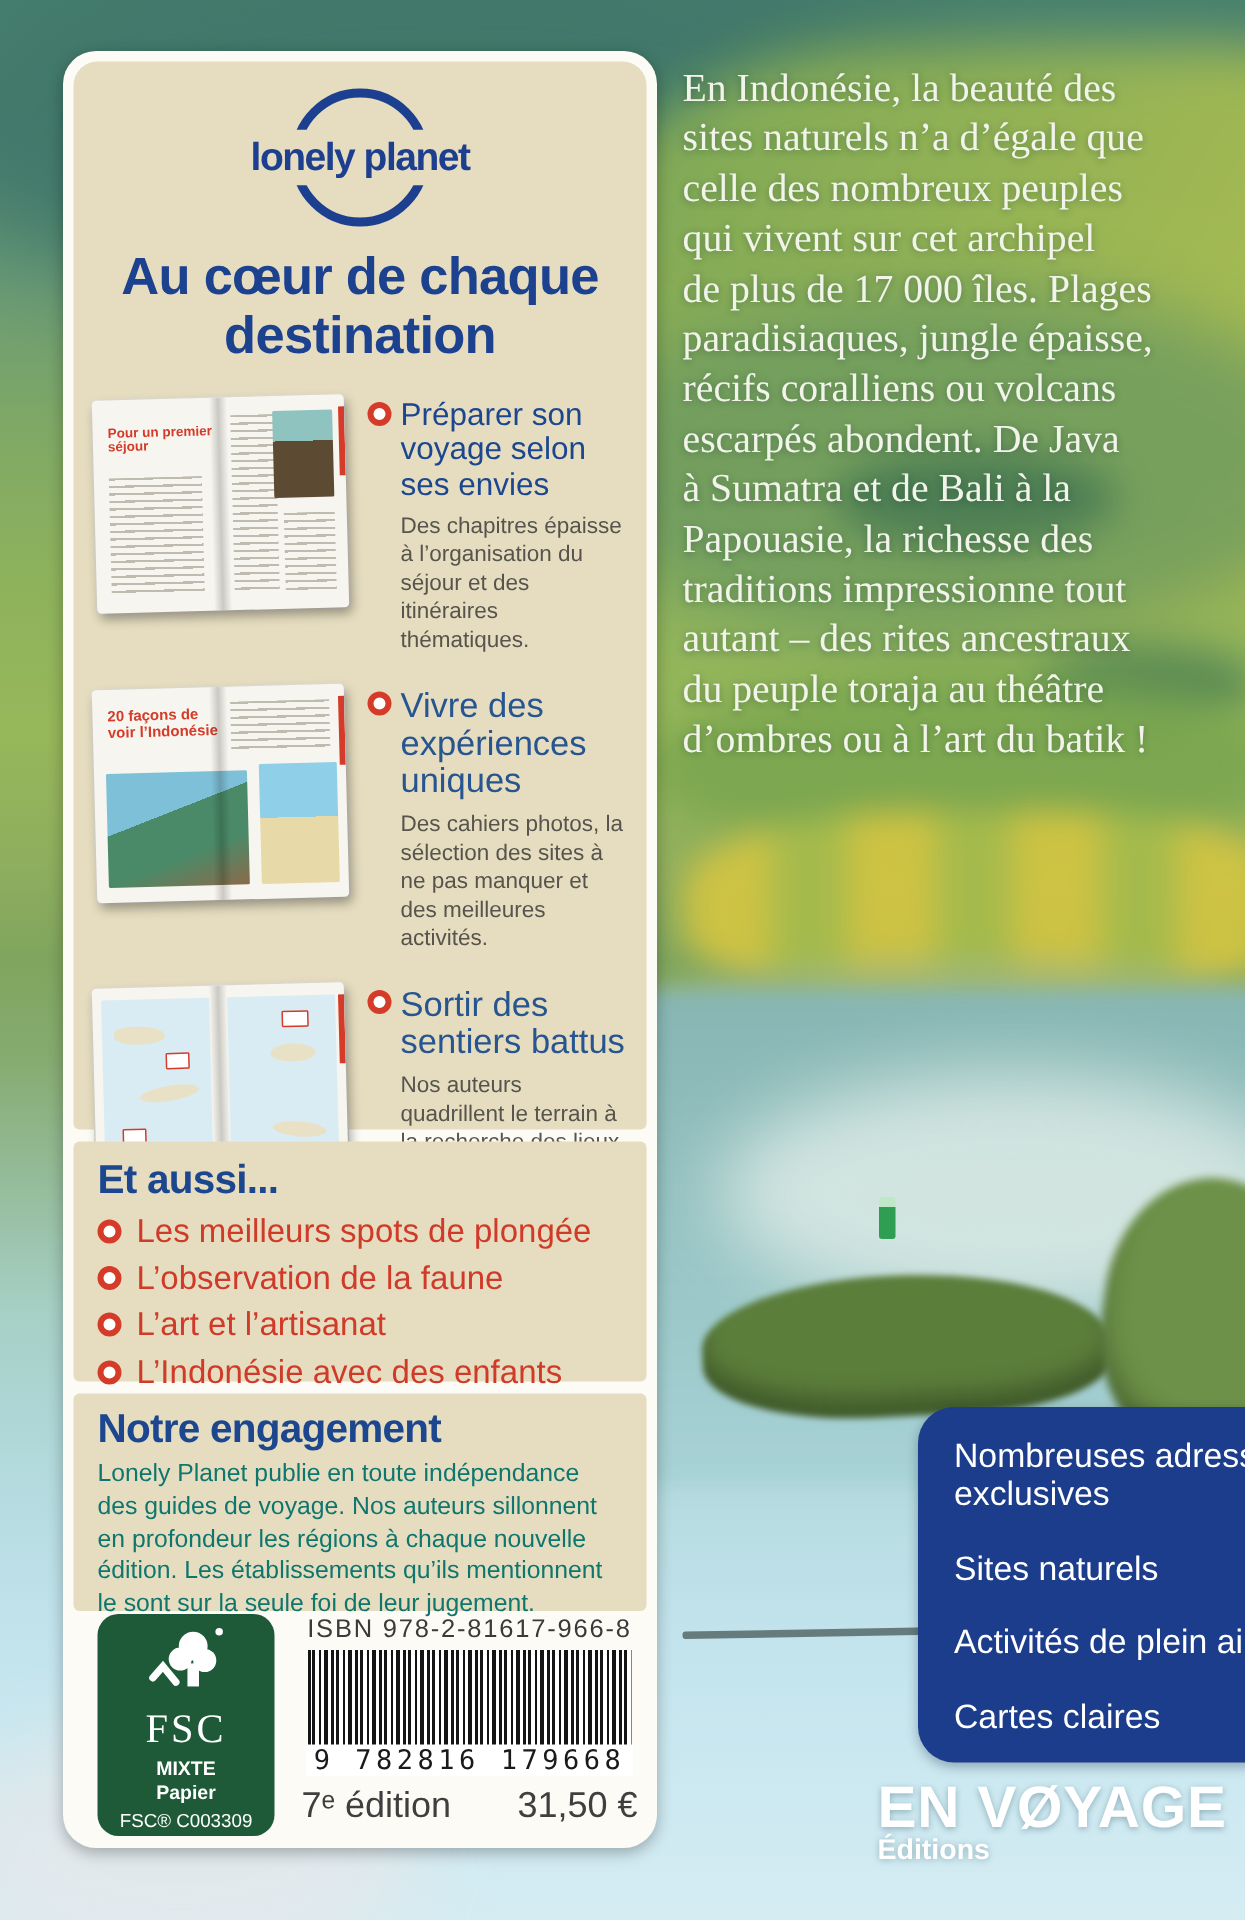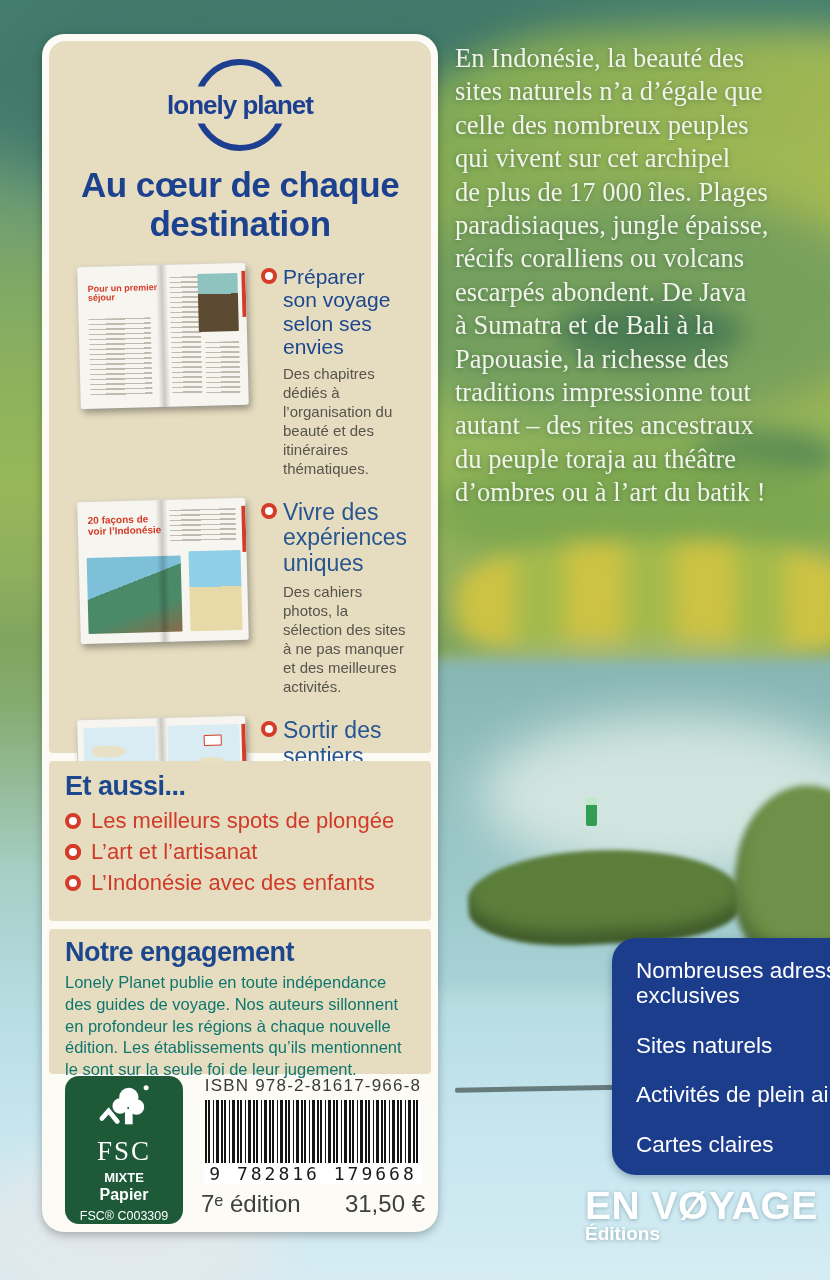--- a/index.html
+++ b/index.html
@@ -26,21 +26,21 @@
   .island-ridge{position:absolute;left:735px;top:786px;width:150px;height:185px;background:#6d9148;border-radius:45% 55% 35% 45%;filter:blur(3px);transform:rotate(8deg);box-shadow:inset 0 -16px 16px rgba(30,50,25,.4);}
   .island-tower{position:absolute;left:586px;top:798px;width:11px;height:28px;background:linear-gradient(180deg,#bfe8c8 0 25%,#2f9e52 25%);border-radius:2px;}
   .pier{position:absolute;left:455px;top:1086px;width:196px;height:5px;background:#4f6160;opacity:.8;border-radius:2px;transform:rotate(-1deg);}
   .boat1{position:absolute;left:700px;top:1117px;width:26px;height:5px;background:#3f5a52;border-radius:2px;opacity:.8;}
   .boat2{position:absolute;left:806px;top:1106px;width:22px;height:6px;background:#2e7a3c;border-radius:2px;opacity:.85;}
   .water-pink{left:-40px;top:1150px;width:320px;height:170px;background:#e7e8ea;filter:blur(26px);opacity:.7;}
 
   
   .panel{position:absolute;left:42px;top:34px;width:396px;height:1198px;background:#fcfbf5;border-radius:22px;box-shadow:0 3px 10px rgba(0,0,0,.28);}
   .cream{position:absolute;left:7px;right:7px;background:#e6ddc0;}
-  .block-top{top:7px;height:712px;border-radius:16px 16px 4px 4px;padding:12px 30px;box-sizing:border-box;}
+  .block-top{top:7px;height:712px;border-radius:16px 16px 4px 4px;padding:12px 14px;box-sizing:border-box;}
   .block-more{top:727px;height:160px;border-radius:4px;padding:10px 16px;box-sizing:border-box;}
   .block-engage{top:895px;height:145px;border-radius:4px;padding:8px 16px;box-sizing:border-box;}
 
   .lp-logo{position:relative;width:92px;height:92px;margin:6px auto 0;border:6px solid #1d3f8f;border-radius:50%;box-sizing:border-box;}
   .lp-word{position:absolute;top:50%;left:50%;transform:translate(-50%,-50%);background:#e6ddc0;padding:3px 7px;font-weight:bold;font-size:26px;letter-spacing:-1px;color:#1d3f8f;white-space:nowrap;}
   .panel-title{margin-top:14px;text-align:center;font-size:35px;line-height:1.12;font-weight:bold;letter-spacing:-0.5px;color:#1c418f;}
 
   .feature{display:flex;margin-top:22px;min-height:152px;}
   .thumb{width:176px;flex:none;position:relative;}
   .book{position:relative;width:168px;height:142px;background:#f7f5ef;border-radius:3px;box-shadow:2px 4px 7px rgba(0,0,0,.35),0 0 0 1px #e2dfd4;transform:rotate(-1.5deg);overflow:hidden;}
@@ -61,21 +61,21 @@
   .more-item{position:relative;margin-top:7px;padding-left:26px;font-size:22px;color:#d03a28;line-height:1.1;}
   .more-item .ring{top:4px;}
 
   .eng-head{font-size:27px;font-weight:bold;color:#1c478f;letter-spacing:-0.5px;}
   .eng-body{margin-top:4px;font-size:16.5px;line-height:1.32;color:#0f766e;}
 
   .panel-footer{position:absolute;left:7px;right:7px;top:1042px;bottom:8px;display:flex;gap:18px;padding-left:16px;box-sizing:border-box;}
   .fsc{width:118px;height:148px;flex:none;background:#1e5a37;border-radius:14px;color:#fff;text-align:center;padding-top:6px;box-sizing:border-box;}
   .fsc-name{font-family:"Liberation Serif",serif;font-size:27px;letter-spacing:2px;margin-top:0;}
   .fsc-mixte{font-size:13px;font-weight:bold;margin-top:3px;}
-  .fsc-papier{font-size:16px;font-weight:bold;margin-top:1px;}
+  .fsc-papier{font-size:13px;font-weight:bold;margin-top:1px;}
   .fsc-code{font-size:12.5px;font-weight:normal;margin-top:5px;}
   .pubinfo{flex:1;padding-right:6px;}
   .isbn{font-size:17px;letter-spacing:1.2px;color:#3a3a3a;text-align:center;}
   .barcode{margin-top:4px;position:relative;text-align:center;}
   .bars{height:66px;margin:0 4px;background:repeating-linear-gradient(90deg,#141414 0 2px,#fff 2px 3px,#141414 3px 5px,#fff 5px 8px,#141414 8px 9px,#fff 9px 11px,#141414 11px 14px,#fff 14px 16px);}
   .digits{position:relative;display:inline-block;margin-top:-15px;padding:0 5px;background:#fff;font-family:"DejaVu Sans Mono",monospace;font-size:18px;letter-spacing:3px;color:#1a1a1a;}
   .edrow{display:flex;justify-content:space-between;margin-top:6px;font-size:24px;color:#3f3f3f;}
 
   
   .intro{position:absolute;left:455px;top:42px;width:378px;font-family:"Liberation Serif",serif;font-size:26.5px;line-height:33.4px;color:#f2f4ea;white-space:pre-line;text-shadow:0 1px 5px rgba(15,60,48,.38);}
@@ -130,21 +130,21 @@
             <div class="photo" style="right:8px;top:10px;width:40px;height:58px;background:linear-gradient(180deg,#8fc3c0 0 35%,#5d4a33 35% 100%);"></div>
             <div class="spine"></div>
             <div class="tab"></div>
           </div>
         </div>
         <div class="ftext">
           <div class="fhead bold">
             <span class="ring"></span>
             <span>Préparer son voyage selon ses envies</span>
           </div>
-          <div class="fdesc">Des chapitres dédiés à l’organisation du beauté et des itinéraires thématiques.</div>
+          <div class="fdesc">Des chapitres épaisse à l’organisation du séjour et des itinéraires thématiques.</div>
         </div>
       </div>
 
       <div class="feature">
         <div class="thumb">
           <div class="book">
             <div class="bk-title" style="left:10px;top:14px;width:74px;font-size:10px;">20 façons de voir l’Indonésie</div>
             <div class="tx" style="left:92px;top:10px;width:66px;height:32px;"></div>
             <div class="photo" style="left:8px;top:56px;width:94px;height:76px;background:linear-gradient(160deg,#7ec0d8 0 38%,#4a8a68 38% 68%,#8a6b4a 100%);"></div>
             <div class="photo" style="right:6px;top:52px;width:52px;height:80px;background:linear-gradient(180deg,#8fd0e8 0 45%,#e8d9a8 45% 100%);"></div>
@@ -189,20 +189,21 @@
     </div>
 
     <div class="cream block-more">
       <div class="more-head">Et aussi...</div>
       <div class="more-item">
         <span class="ring"></span>
         <span>Les meilleurs spots de plongée</span>
       </div>
       <div class="more-item">
         <span class="ring"></span>
+        <span>L’observation de la faune</span>
       </div>
       <div class="more-item">
         <span class="ring"></span>
         <span>L’art et l’artisanat</span>
       </div>
       <div class="more-item">
         <span class="ring"></span>
         <span>L’Indonésie avec des enfants</span>
       </div>
     </div>

